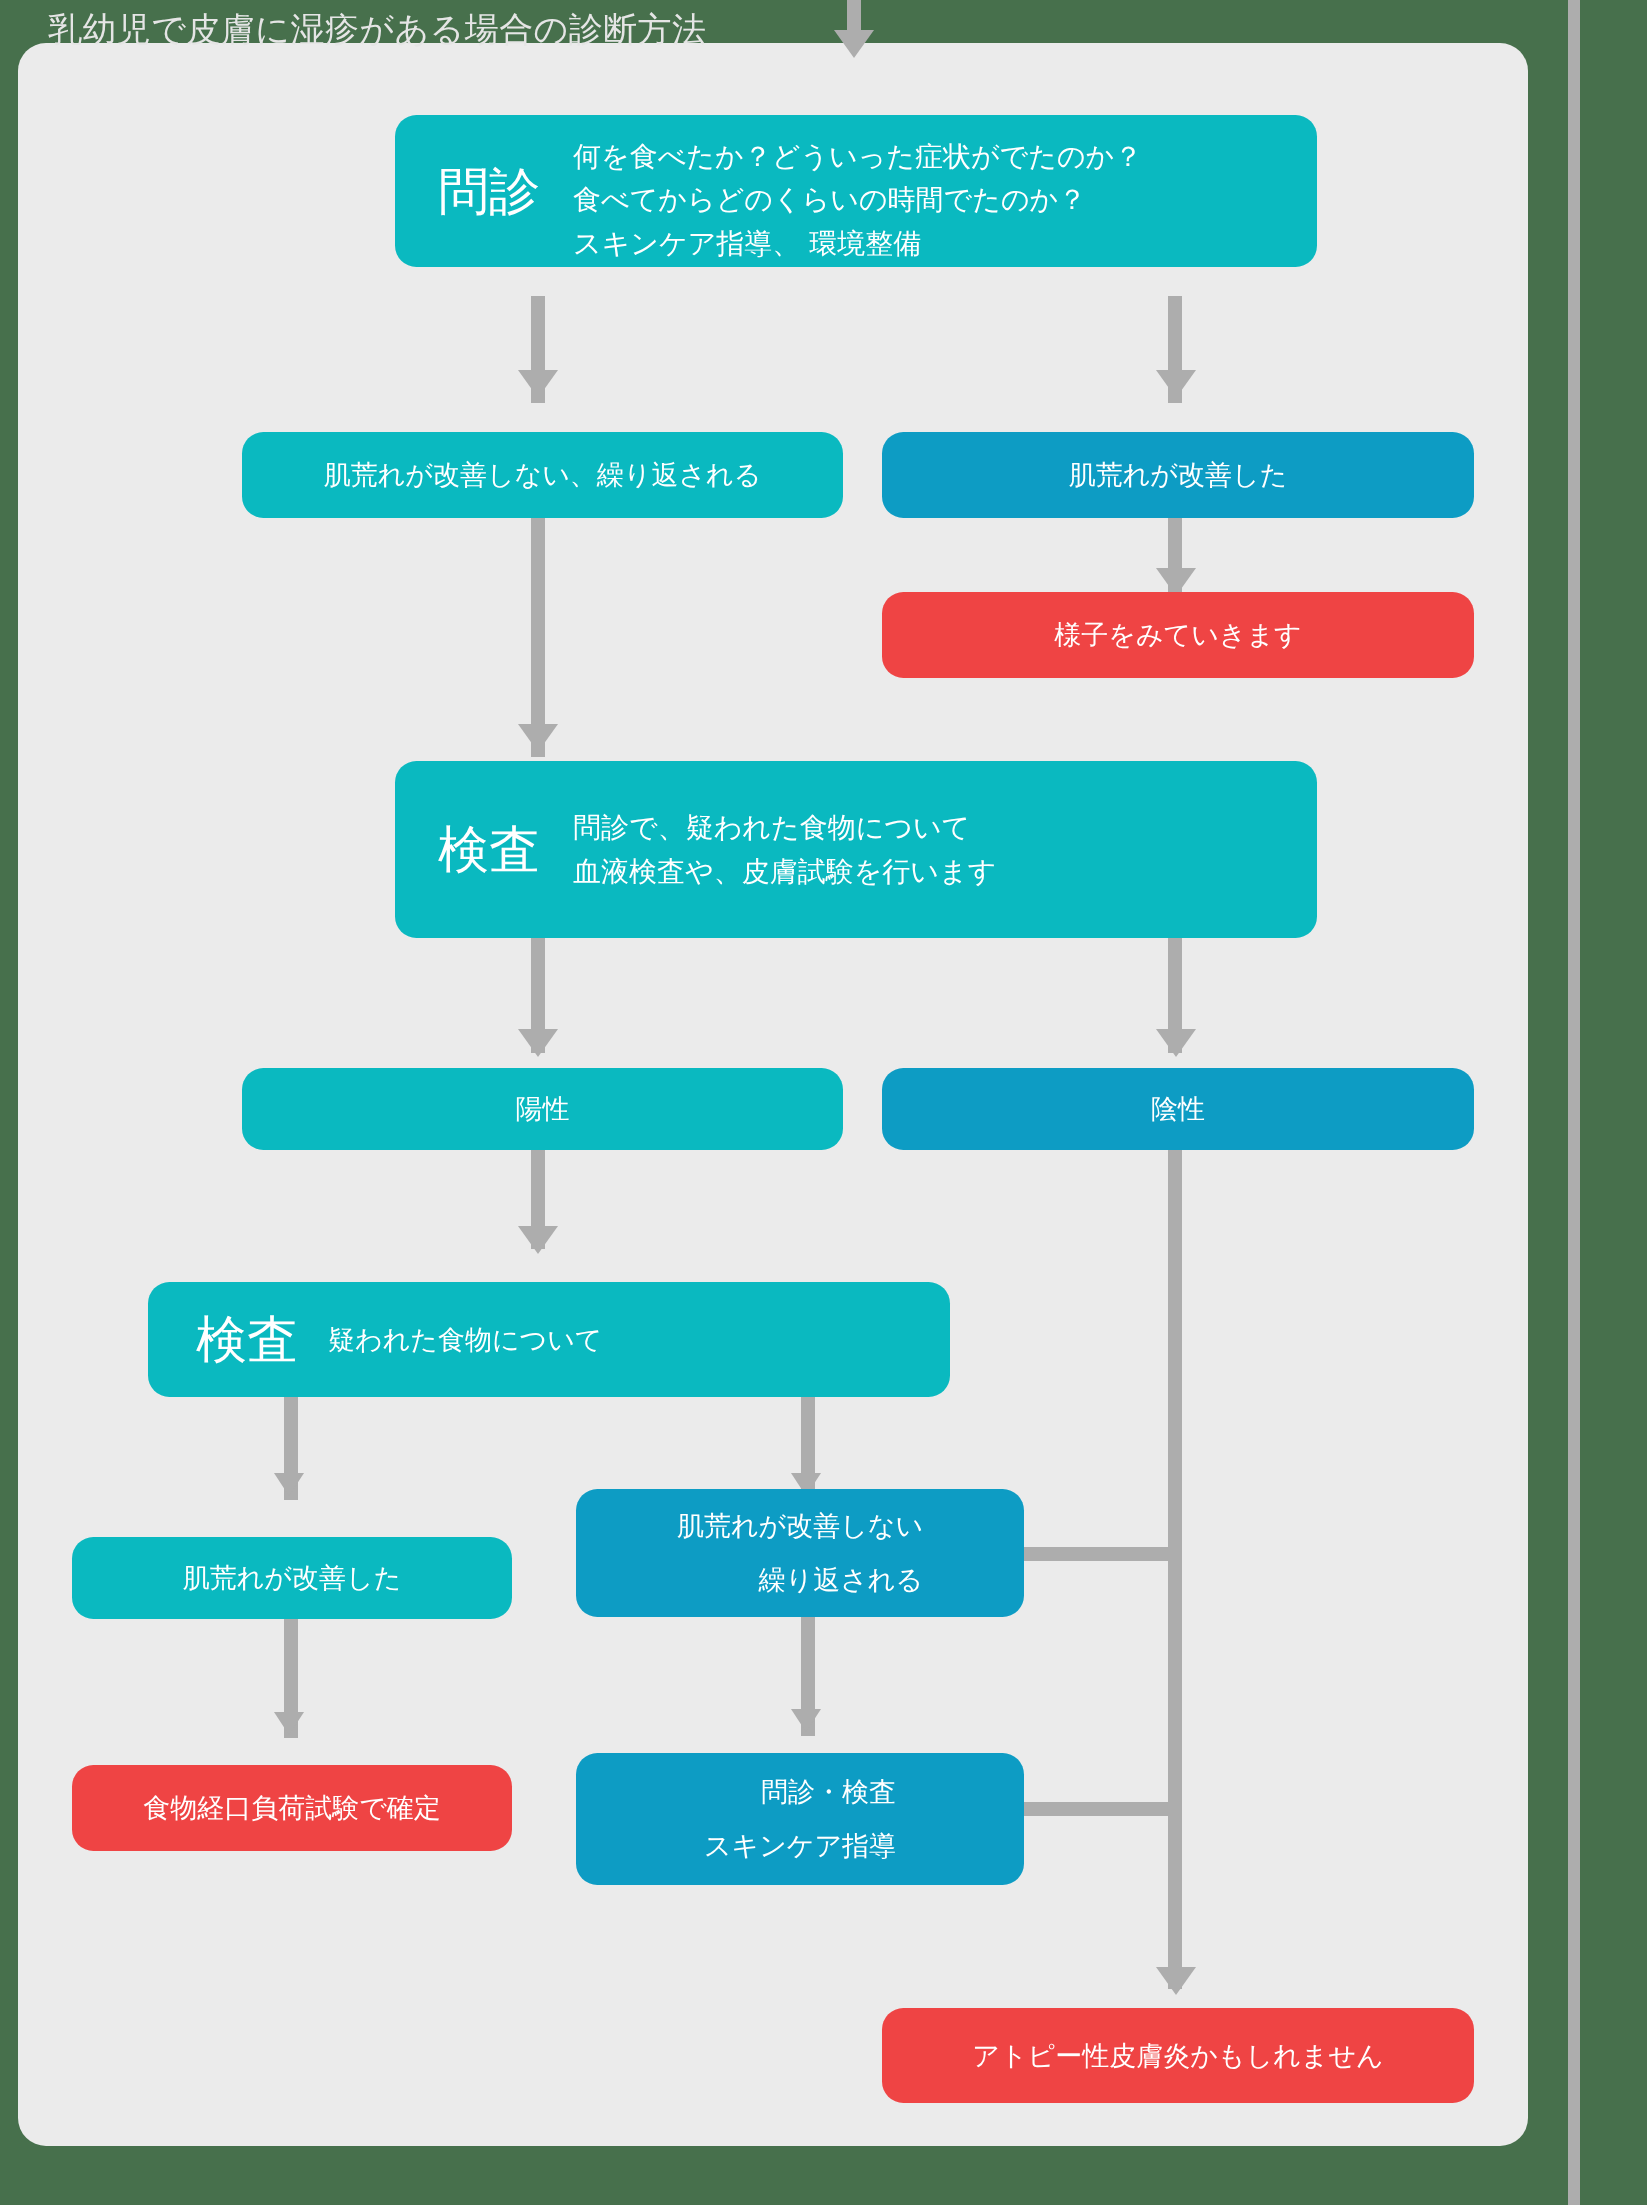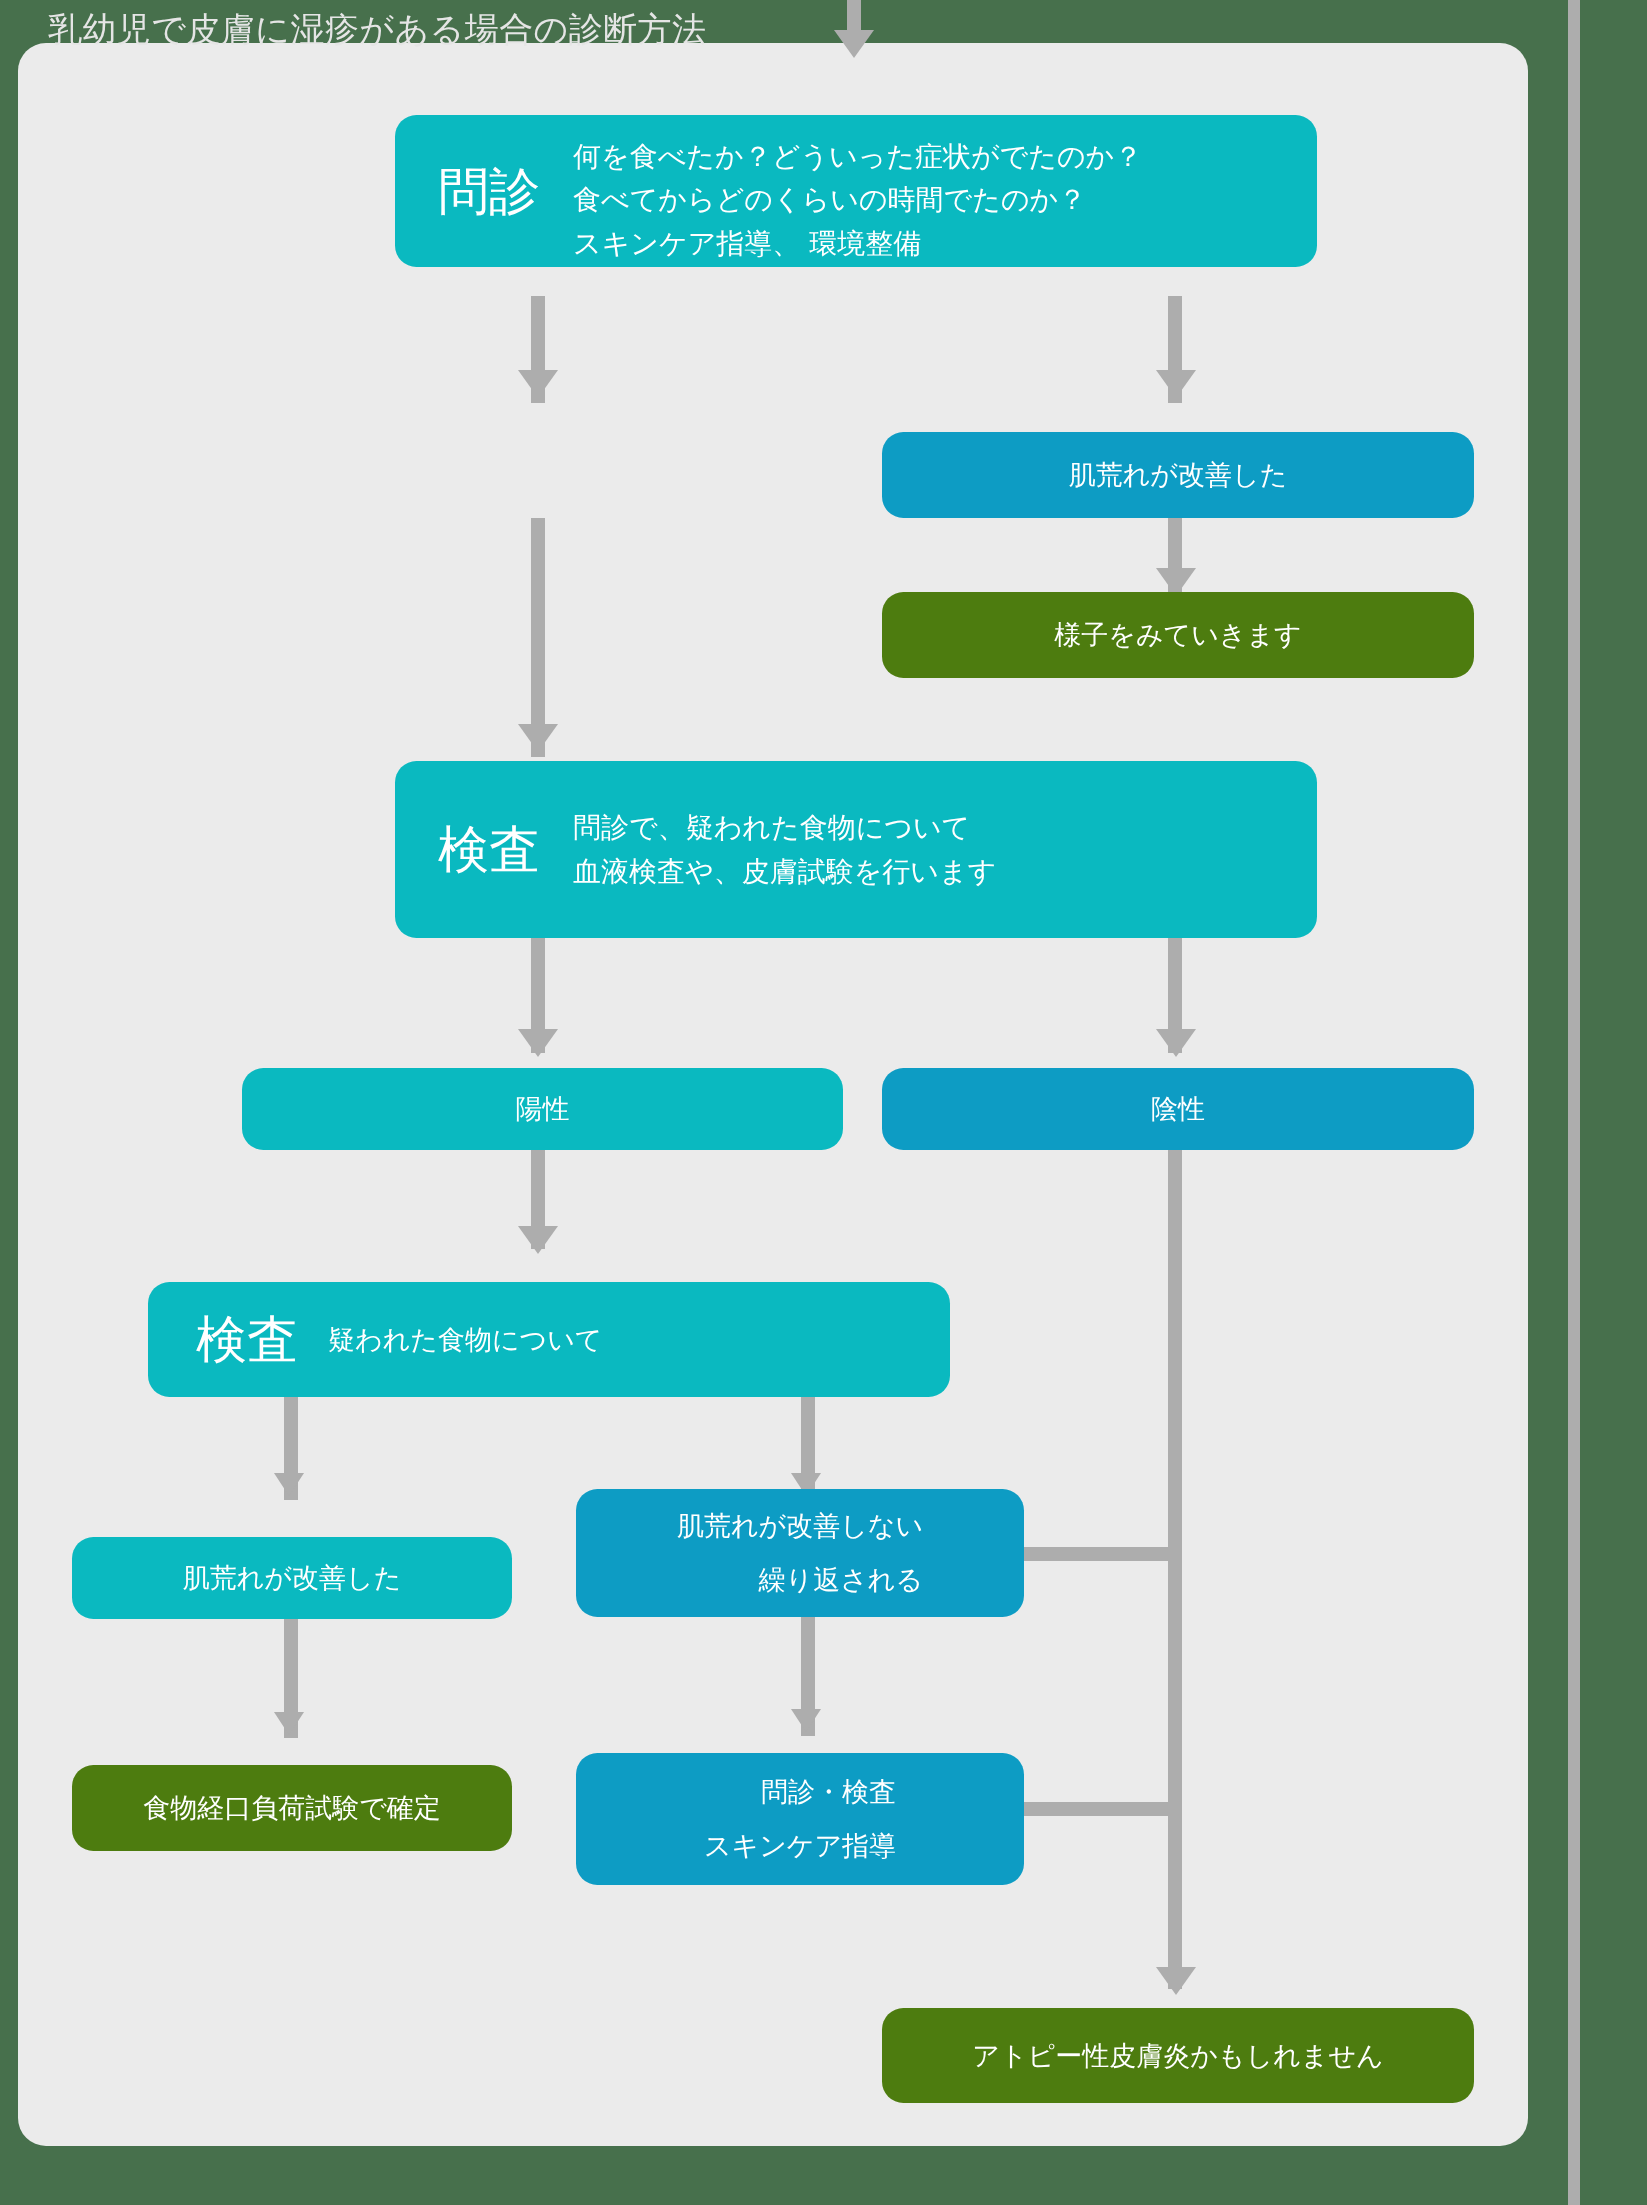--- a/index.html
+++ b/index.html
@@ -38,21 +38,21 @@
     color:#ffffff;
     display:flex;
     align-items:center;
     justify-content:center;
     text-align:center;
     line-height:1.52;
     z-index:4;
   }
   .teal{background:#0ab9c0;}
   .blue{background:#0d9cc4;}
-  .orange{background:#4d7c0f;}
+  .orange{background:#ef4444;}
 
   .node.wide-label{justify-content:flex-start;}
   .big-kanji{
     font-size:51px;
     line-height:1;
     white-space:nowrap;
   }
   .detail{
     font-size:28px;
     text-align:left;
@@ -98,20 +98,23 @@
 食べてからどのくらいの時間でたのか？
 スキンケア指導、 環境整備</span>
   </div>
 
   <div class="ln vln" style="left:531px;top:296px;height:107px;"></div>
   <div class="arrowhead" style="left:518px;top:370px;"></div>
 
   <div class="ln vln" style="left:1168px;top:296px;height:107px;"></div>
   <div class="arrowhead" style="left:1156px;top:370px;"></div>
 
+  <div class="node teal" style="left:242px;top:432px;width:601px;height:86px;">
+    <span class="plain">肌荒れが改善しない、繰り返される</span>
+  </div>
 
   <div class="node blue" style="left:882px;top:432px;width:592px;height:86px;">
     <span class="plain">肌荒れが改善した</span>
   </div>
 
   <div class="ln vln" style="left:1168px;top:518px;height:74px;"></div>
   <div class="arrowhead" style="left:1156px;top:568px;"></div>
 
   <div class="node orange" style="left:882px;top:592px;width:592px;height:86px;">
     <span class="plain">様子をみていきます</span>

